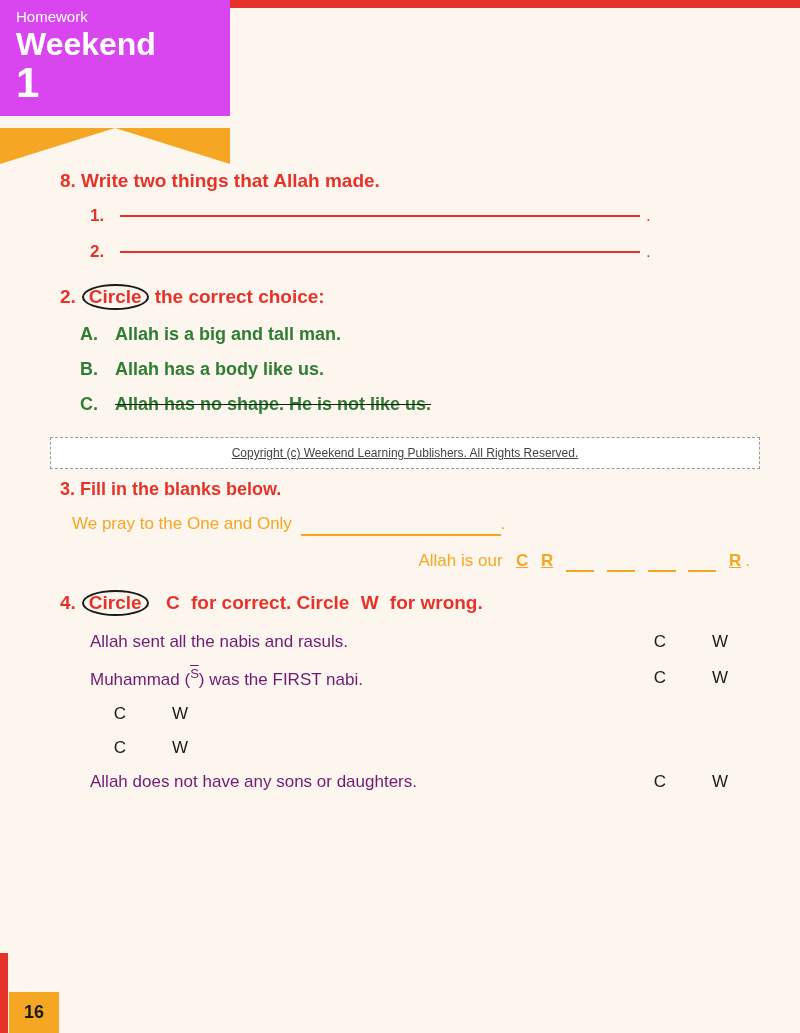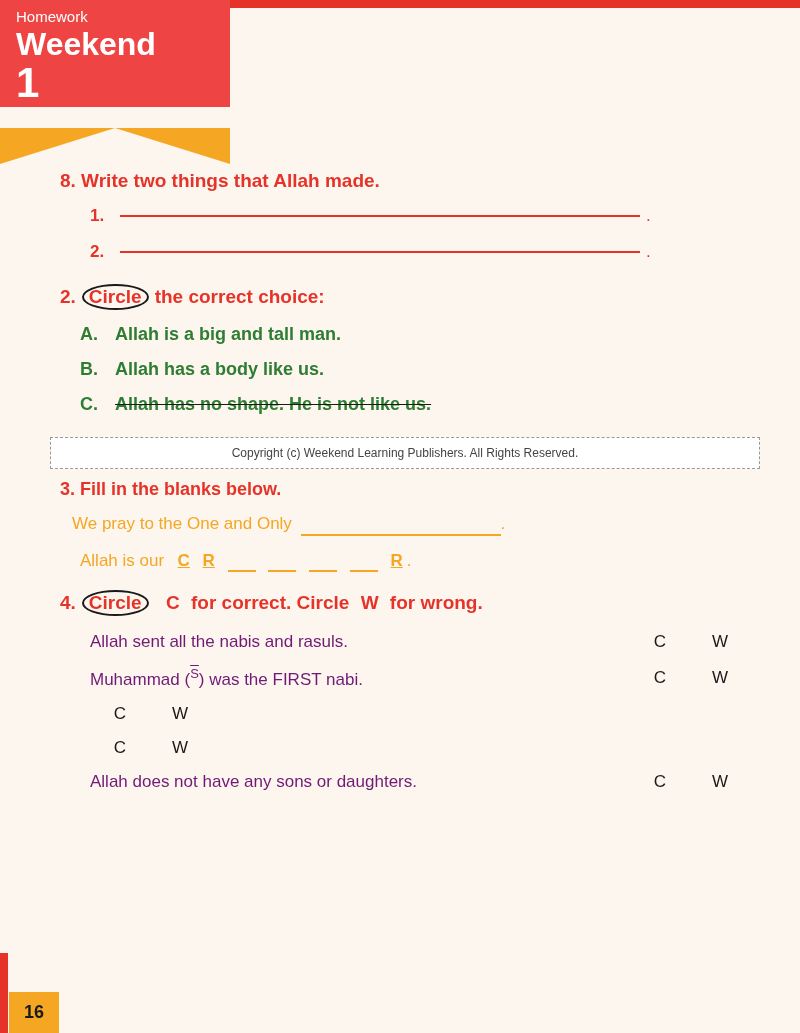--- a/index.html
+++ b/index.html
@@ -12,22 +12,22 @@
       position: relative;
       overflow-x: hidden;
     }
 
     
     .header-banner {
       position: absolute;
       top: 0;
       left: 0;
       width: 230px;
-      background: #ef4444;
-      padding: 8px 16px 3px 16px;
+      background: #d946ef;
+      padding: 8px 16px 12px 16px;
       z-index: 10;
     }
 
     .header-banner .homework-label {
       color: white;
       font-size: 15px;
       font-weight: normal;
       margin-bottom: 2px;
     }
 
@@ -156,20 +156,21 @@
     .copyright-bar {
       position: relative;
       margin: 10px -10px;
       border: 1px dashed #999;
       background: white;
       padding: 8px 20px;
       text-align: center;
       font-size: 12px;
       color: #444;
       z-index: 20;
+      text-decoration: underline;
     }
 
     
     .fill-blanks-section {
       margin-bottom: 18px;
     }
 
     .fill-blanks-title {
       font-size: 18px;
       color: #e63329;
@@ -194,20 +195,21 @@
 
     .fill-sentence-2 {
       font-size: 17px;
       color: #f5a623;
       font-weight: 500;
       margin-left: 20px;
       display: flex;
       align-items: center;
       flex-wrap: wrap;
       gap: 4px;
+      justify-content: flex-end;
     }
 
     .fill-letter {
       color: #f5a623;
       font-size: 17px;
       text-decoration: underline;
       font-weight: 600;
     }
 
     

